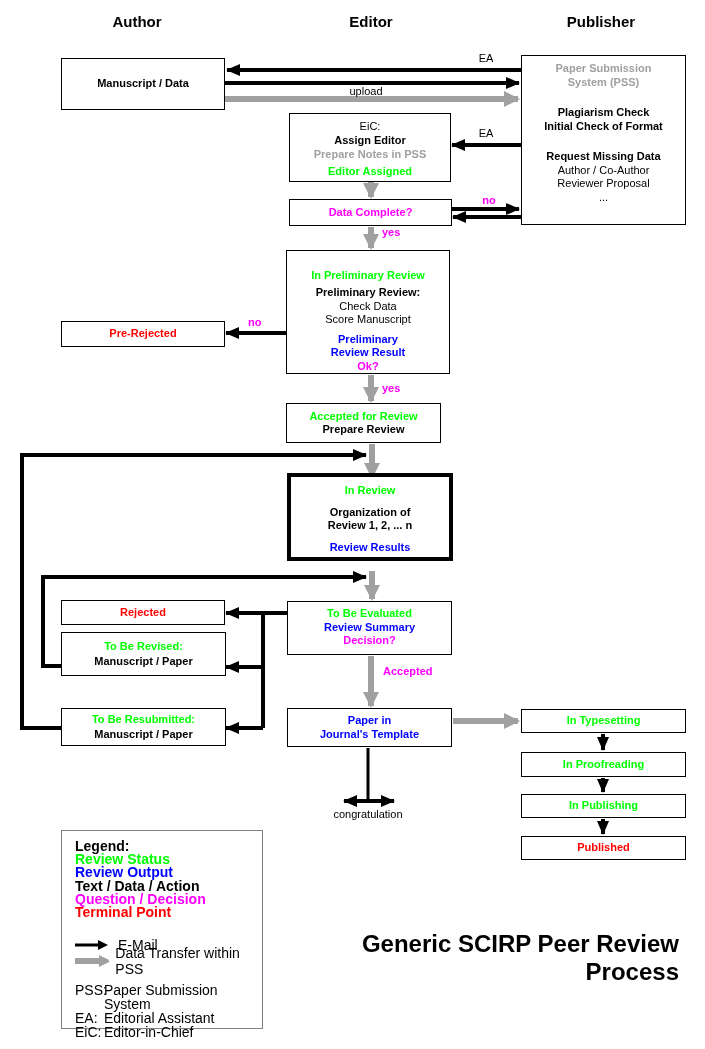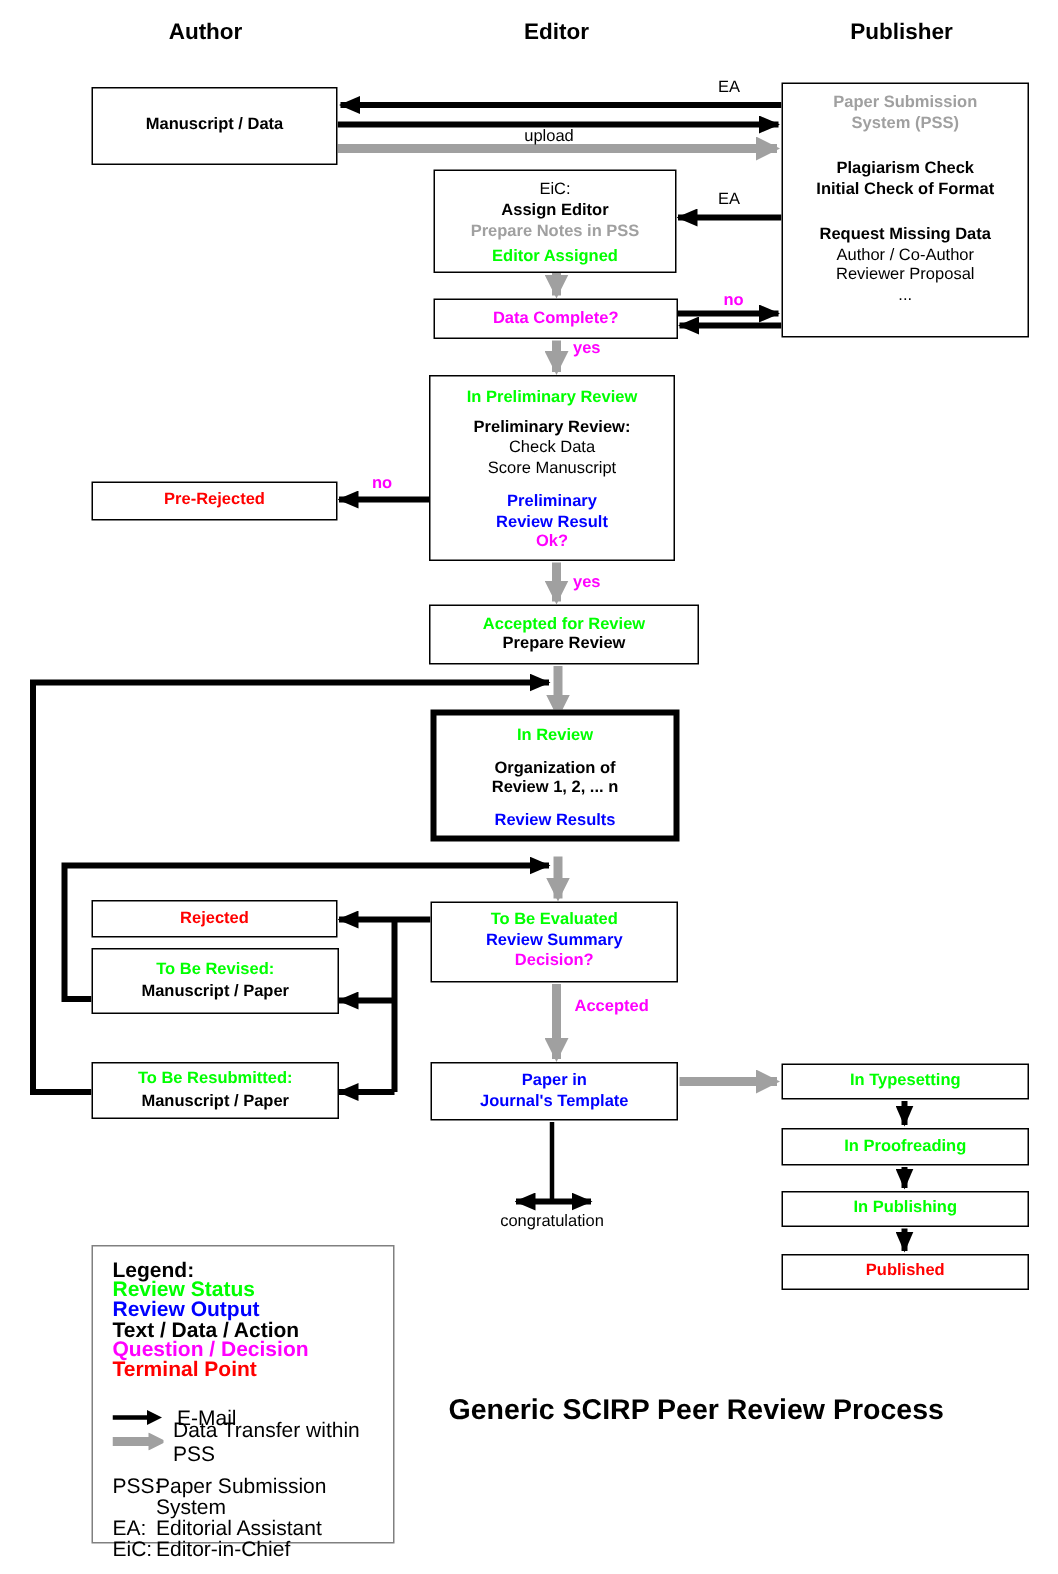--- a/index.html
+++ b/index.html
@@ -15,21 +15,21 @@
   .ctr{text-align:center;}
   .b{font-weight:bold;}
   .green{color:#00ff00;font-weight:bold;}
   .blue{color:#0000ff;font-weight:bold;}
   .mag{color:#ff00ff;font-weight:bold;}
   .red{color:#ff0000;font-weight:bold;}
   .gray{color:#a0a0a0;font-weight:bold;}
   .sp17{height:17px;} .sp8{height:8px;} .sp9{height:9px;} .sp6{height:6px;} .sp3{height:3px;}
   .sp{display:block;width:100%;}
   #flow{position:absolute;left:0;top:0;z-index:1;}
-  .title{position:absolute;z-index:3;font-size:19px;font-weight:bold;text-align:left;}
+  .title{position:absolute;z-index:3;font-size:24px;font-weight:bold;text-align:right;}
   #legend{position:absolute;left:61px;top:830px;width:200px;height:197px;border:1px solid #808080;
           background:#fff;z-index:2;box-sizing:content-box;font-size:14px;}
   #legend .pad{padding:9px 0 0 13px;}
   #legend .ln{line-height:13.2px;}
   .arrow-row{display:flex;align-items:center;height:16px;}
   .arrow-row .agap{width:10px;}
   .abbr-row{display:flex;line-height:14px;}
   .abbr-row .a{width:29px;}
   .lh14{line-height:14px;}
   .lh15{line-height:15px;}
@@ -103,37 +103,37 @@
   <div class="b">Assign Editor</div>
   <div class="gray">Prepare Notes in PSS</div>
   <i class="sp sp3"></i>
   <div class="green">Editor Assigned</div>
 </div>
 
 <div class="box vcenter" style="left:289px;top:199px;width:163px;height:27px;">
   <div class="mag">Data Complete?</div>
 </div>
 
-<div class="box" style="left:286px;top:250px;width:164px;height:124px;padding-top:8px;">
+<div class="box" style="left:286px;top:250px;width:164px;height:124px;padding-top:18px;">
   <div class="green">In Preliminary Review</div>
   <i class="sp sp6"></i>
   <div class="b">Preliminary Review:</div>
   <div>Check Data</div>
   <div>Score Manuscript</div>
   <i class="sp sp9"></i>
   <div class="blue">Preliminary</div>
   <div class="blue">Review Result</div>
   <div class="mag">Ok?</div>
 </div>
 
 <div class="box vcenter" style="left:61px;top:321px;width:164px;height:26px;">
   <div class="red">Pre-Rejected</div>
 </div>
 
-<div class="box vcenter" style="left:286px;top:403px;width:180px;height:40px;">
+<div class="box vcenter" style="left:286px;top:403px;width:155px;height:40px;">
   <div class="green">Accepted for Review</div>
   <div class="b">Prepare Review</div>
 </div>
 
 <div class="box thick" style="left:287px;top:473px;width:166px;height:88px;padding-top:7px;">
   <div class="green">In Review</div>
   <i class="sp sp8"></i>
   <div class="b">Organization of</div>
   <div class="b">Review 1, 2, ... n</div>
   <i class="sp sp8"></i>

